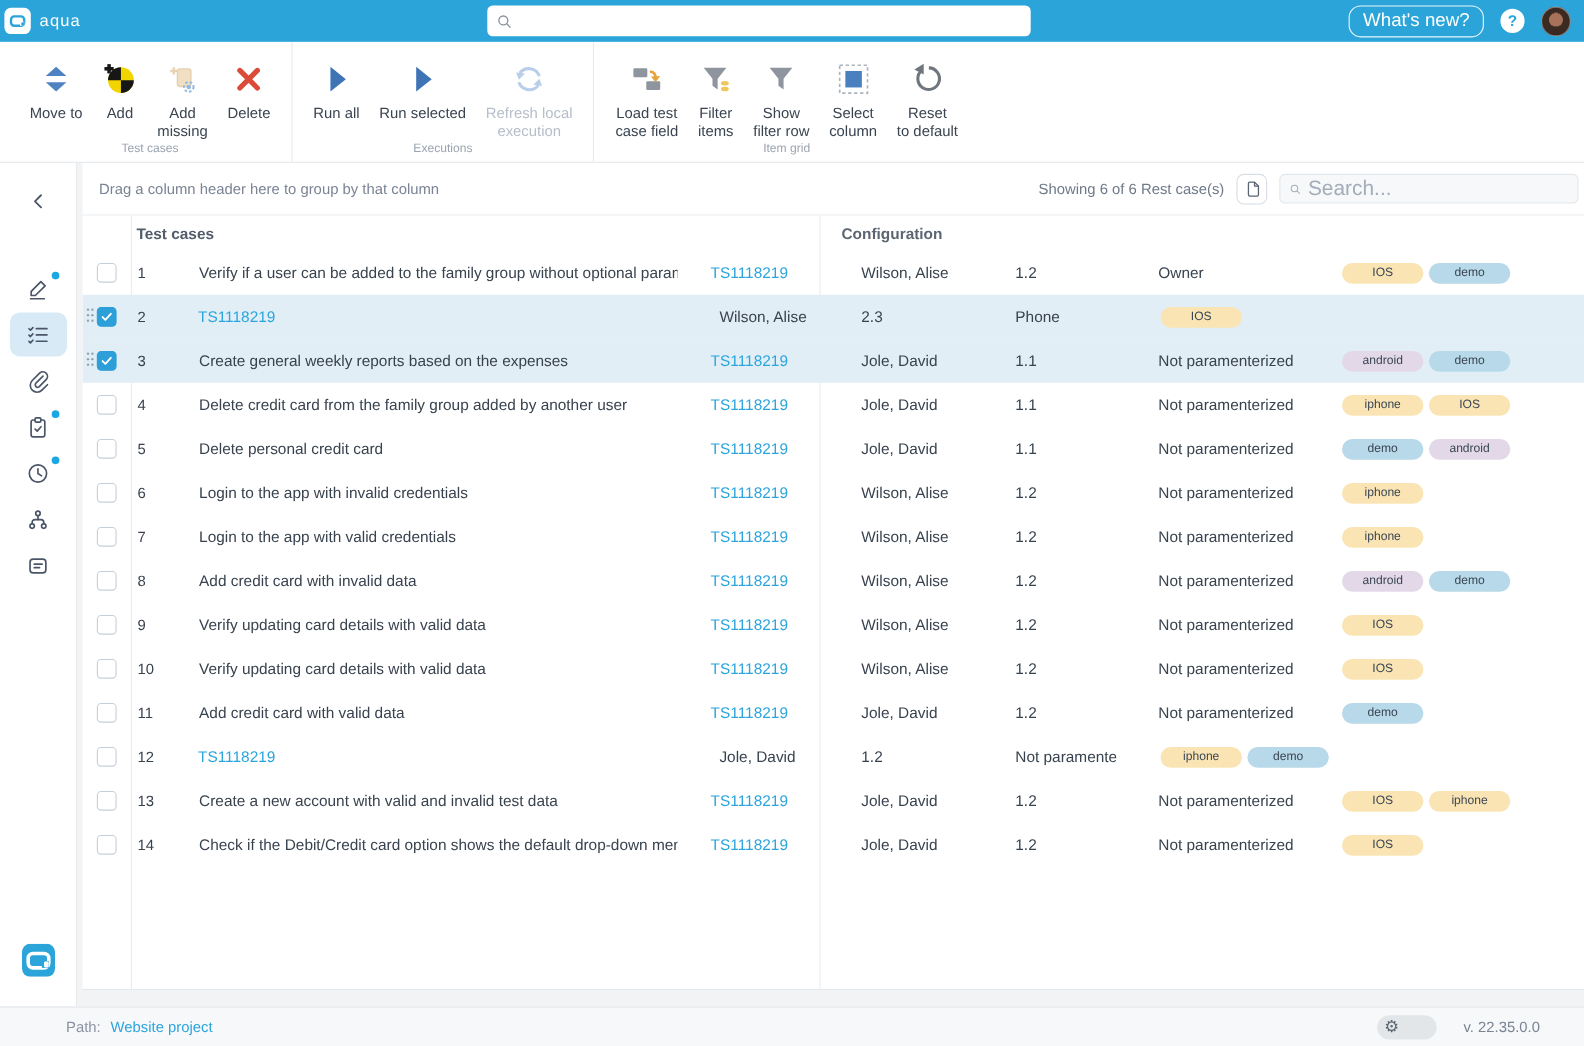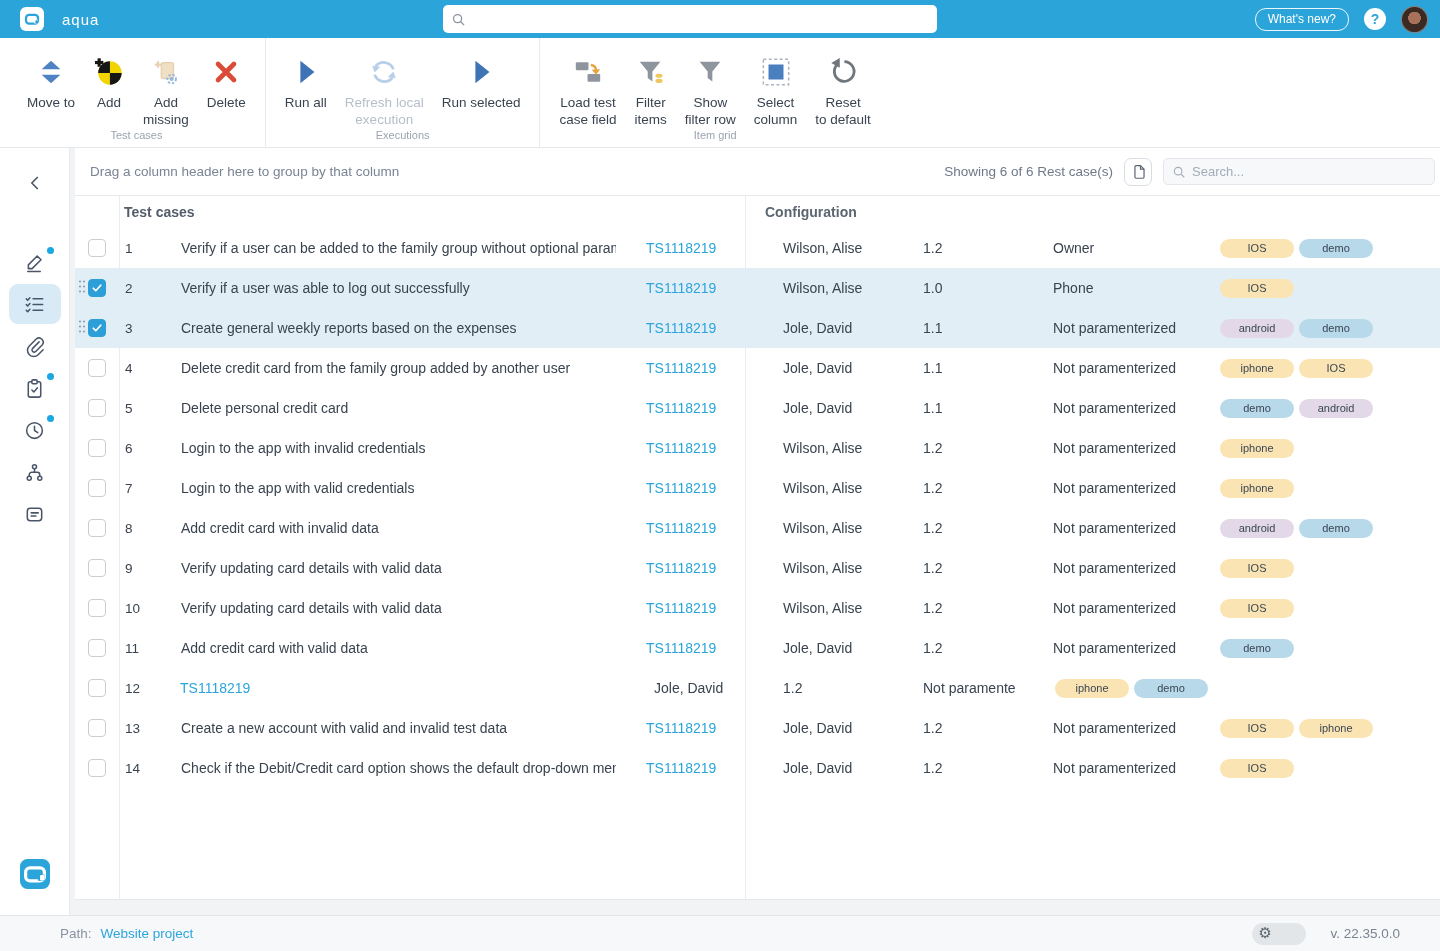--- a/index.html
+++ b/index.html
@@ -2,27 +2,27 @@
 <html><head>
 <meta charset="utf-8">
 <style>
   * { margin:0; padding:0; box-sizing:border-box; }
   html,body { width:1440px; height:951px; }
   body { position:relative; overflow:hidden; background:#F1F3F5;
          font-family:"Liberation Sans", sans-serif; -webkit-font-smoothing:antialiased; }
 
   
   .topbar { position:absolute; top:0; left:0; right:0; height:38px; background:#2BA4D9; z-index:5; }
-  .brand-wrap { position:absolute; left:20px; top:7px; display:flex; align-items:center; gap:18px; }
+  .brand-wrap { position:absolute; left:4px; top:7px; display:flex; align-items:center; gap:8px; }
   .brand-logo { width:24px; height:24px; background:#fff; border-radius:6px; display:flex; align-items:center; justify-content:center; }
   .brand-name { color:#fff; font-size:15px; letter-spacing:1px; }
   .top-search { position:absolute; left:443px; top:5px; width:494px; height:28px; background:#fff; border-radius:5px; display:flex; align-items:center; padding-left:8px; gap:6px; }
   .top-search input { border:none; outline:none; flex:1; height:24px; font-size:13px; font-family:inherit; background:transparent; }
   .top-right { position:absolute; right:12px; top:0; height:38px; display:flex; align-items:center; gap:15px; }
-  .whatsnew { border:1px solid rgba(255,255,255,.9); color:#fff; font-size:12px; padding:3px 12px 4px; border-radius:11px; cursor:pointer; white-space:nowrap; }
+  .whatsnew { border:1px solid rgba(255,255,255,.9); color:#fff; font-size:17px; padding:3px 12px 4px; border-radius:11px; cursor:pointer; white-space:nowrap; }
   .helpbtn { width:22px; height:22px; border-radius:50%; background:#fff; color:#2BA4D9; font-weight:bold; font-size:14px; display:flex; align-items:center; justify-content:center; cursor:pointer; }
   .avatar { width:27px; height:27px; border-radius:50%; cursor:pointer;
             background:radial-gradient(circle at 50% 44%, #a8715a 0 33%, #3a2a22 34% 72%, #241a15 73%); border:1px solid rgba(255,255,255,.4); }
 
   
   .toolbar { position:absolute; top:38px; left:0; right:0; height:110px; background:#fff; border-bottom:1px solid #E4E8EB; display:flex; padding-left:8px; z-index:4; }
   .tb-group { position:relative; display:flex; align-items:flex-start; padding:16px 10px 24px; }
   .tb-group.sep { border-right:1px solid #E6EAED; }
   .tb-group-label { position:absolute; bottom:6px; left:0; right:0; text-align:center; font-size:11px; color:#9CA4B0; }
   .tb-item { display:flex; flex-direction:column; align-items:center; gap:7px; padding:2px 9px; min-width:46px; cursor:pointer; }
@@ -41,21 +41,21 @@
   .side-logo { position:absolute; bottom:22px; left:20px; cursor:default; }
 
   
   .content { position:absolute; top:148px; left:70px; right:0; bottom:36px; background:#F1F3F5; }
   .gridbar { position:absolute; top:0; left:5px; right:0; height:48px; background:#fff; border-bottom:1px solid #E8EBEE; display:flex; align-items:center; }
   .drag-hint { margin-left:15px; font-size:13.5px; color:#7A8494; }
   .gb-right { margin-left:auto; display:flex; align-items:center; gap:11px; margin-right:5px; }
   .showing { font-size:13.5px; color:#6F7988; white-space:nowrap; }
   .copy-btn { width:28px; height:28px; border:1px solid #D7DDE3; border-radius:7px; background:#fff; display:flex; align-items:center; justify-content:center; cursor:pointer; }
   .grid-search { width:272px; height:27px; background:#F6F8F9; border:1px solid #E3E7EB; border-radius:5px; display:flex; align-items:center; padding-left:8px; gap:6px; }
-  .grid-search input { border:none; outline:none; background:transparent; flex:1; font-size:13px; color:#5A6472; font-family:inherit; }
+  .grid-search input { border:none; outline:none; background:transparent; flex:1; font-size:19px; color:#5A6472; font-family:inherit; }
   .grid-search input::placeholder { color:#A3ACB8; }
 
   .grid { position:absolute; top:48px; left:5px; right:0; height:704px; background:#fff; border-bottom:1px solid #E6E9EC; overflow:hidden; }
   .vline { position:absolute; top:0; bottom:0; width:1px; background:#EAEDEF; }
   .grid-inner { position:relative; z-index:1; }
 
   .thead-group { display:grid; grid-template-columns:44px 626px 1fr; height:32px; align-items:center; }
   .tg-cell1 { padding-left:5px; font-size:14px; font-weight:bold; color:#525C6A; grid-column:2; }
   .tg-cell2 { padding-left:20px; font-size:14px; font-weight:bold; color:#5C6672; }
 
@@ -172,41 +172,41 @@
     </div>
     <div class="tb-group sep">
       <div class="tb-item">
         <span class="tb-icon">
           <svg width="30" height="30" viewBox="0 0 32 32">
             <path d="M10 4l15 12L10 28z" fill="#3E73B6"></path>
           </svg>
         </span>
         <span class="tb-label">Run all</span>
       </div>
+      <div class="tb-item">
+        <span class="tb-icon">
+          <svg width="30" height="30" viewBox="0 0 32 32">
+            <path d="M10 4l15 12L10 28z" fill="#3E73B6"></path>
+          </svg>
+        </span>
+        <span class="tb-label">Run selected</span>
+      </div>
       <div class="tb-item disabled">
         <span class="tb-icon">
           <svg width="30" height="30" viewBox="0 0 32 32">
             <g fill="none" stroke="#B9CEE9" stroke-width="3">
               <path d="M26 13a11 11 0 0 0-19-3"></path>
               <path d="M6 19a11 11 0 0 0 19 3"></path>
             </g>
             <polygon points="3.5,9.5 12,10.5 6,16.5" fill="#B9CEE9"></polygon>
             <polygon points="28.5,22.5 20,21.5 26,15.5" fill="#B9CEE9"></polygon>
           </svg>
         </span>
         <span class="tb-label">Refresh local
 execution</span>
-      </div>
-      <div class="tb-item">
-        <span class="tb-icon">
-          <svg width="30" height="30" viewBox="0 0 32 32">
-            <path d="M10 4l15 12L10 28z" fill="#3E73B6"></path>
-          </svg>
-        </span>
-        <span class="tb-label">Run selected</span>
       </div>
       <div class="tb-group-label">Executions</div>
     </div>
     <div class="tb-group">
       <div class="tb-item">
         <span class="tb-icon">
           <svg width="30" height="30" viewBox="0 0 32 32">
             <rect x="3" y="5.5" width="13.5" height="8.5" rx="1.2" fill="#8E959E"></rect>
             <rect x="15.5" y="18" width="13.5" height="8.5" rx="1.2" fill="#8E959E"></rect>
             <path d="M19 8.5q6 0.5 5.5 7" fill="none" stroke="#E8A33D" stroke-width="2.6"></path>
@@ -386,24 +386,23 @@
                   <circle cx="2" cy="12" r="1.1" fill="#93A1B1"></circle>
                   <circle cx="6" cy="12" r="1.1" fill="#93A1B1"></circle>
                 </svg></span>
               <span class="cb checked">
                 <svg width="12" height="12" viewBox="0 0 24 24" fill="none" stroke="#fff" stroke-width="3.4" stroke-linecap="round" stroke-linejoin="round">
                   <path d="M4.5 12.5l5 5 10-11"></path>
                 </svg>
               </span>
             </div>
             <div class="cell num">2</div>
-            <div class="cell name">Verify if a user was able to log out successfully</div>
             <div class="cell id"><a href="#">TS1118219</a></div>
             <div class="cell tester">Wilson, Alise</div>
-            <div class="cell ver">1.0</div>
+            <div class="cell ver">2.3</div>
             <div class="cell vset">Phone</div>
             <div class="cell labels">
               <span class="pill" style="background: rgb(250, 228, 179);">IOS</span>
             </div>
           </div>
           <div class="cols8 trow sel">
             <div class="cell gutter">
               <span class="drag"><svg width="8" height="14" viewBox="0 0 8 14">
                   <circle cx="2" cy="2" r="1.1" fill="#93A1B1"></circle>
                   <circle cx="6" cy="2" r="1.1" fill="#93A1B1"></circle>

